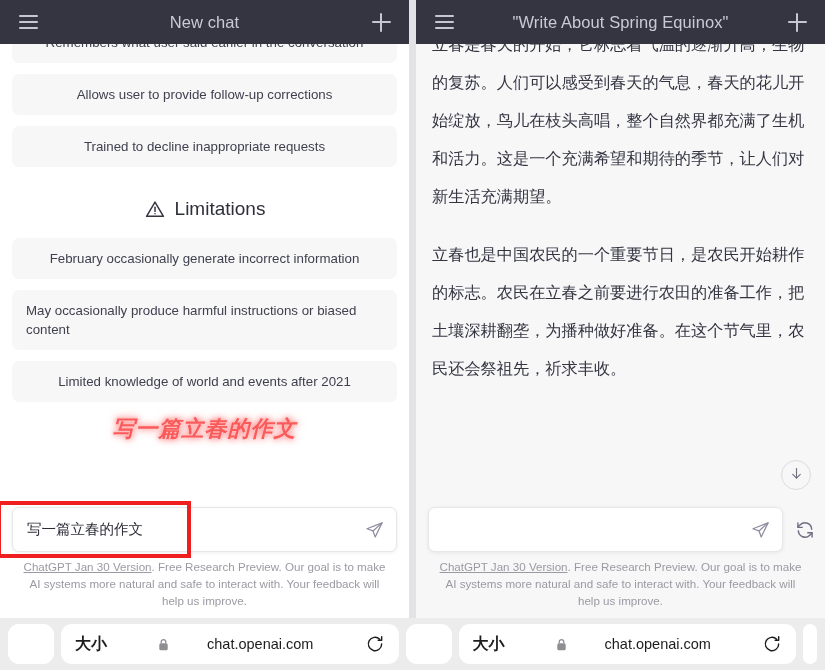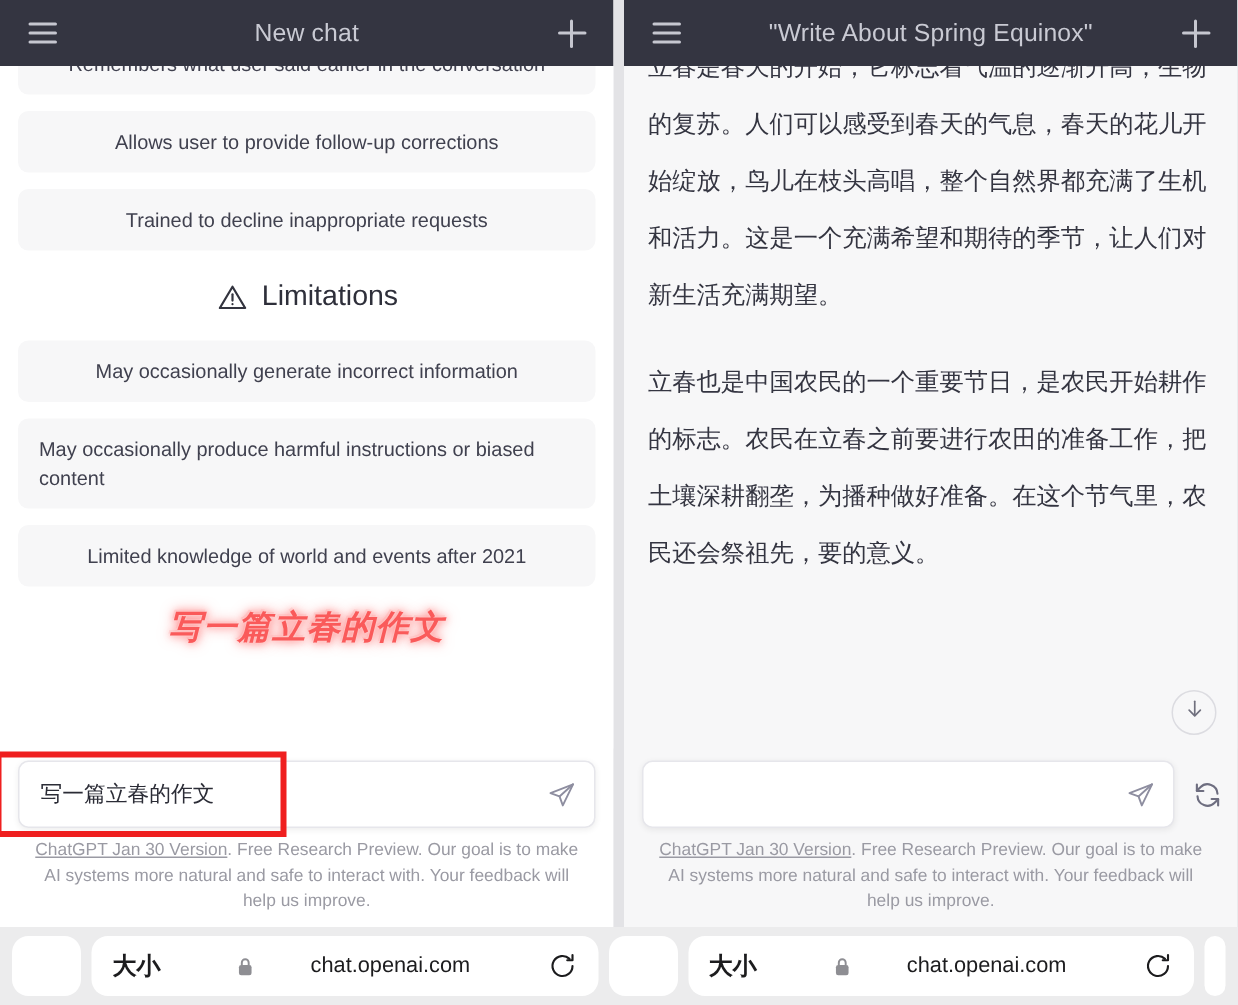--- a/index.html
+++ b/index.html
@@ -97,21 +97,21 @@
     min-height: 40px;
     display: flex;
     align-items: center;
     justify-content: center;
   }
   .section-head {
     display: flex;
     align-items: center;
     justify-content: center;
     gap: 9px;
-    margin: 20px 0 18px;
+    margin: 31px 0 18px;
     color: #2e2f3a;
     font-size: 19px;
   }
   .warn-ico svg { display: block; }
 
   
   .annotation {
     text-align: center;
     margin-top: 12px;
     font-family: "DejaVu Sans", sans-serif;
@@ -293,21 +293,21 @@
             <span class="warn-ico">
               <svg width="22" height="22" viewBox="0 0 24 24" fill="none" stroke="#33343f" stroke-width="1.6" stroke-linecap="round" stroke-linejoin="round">
                 <path d="M12 4.5 2.8 20h18.4L12 4.5z"></path>
                   <line x1="12" y1="10" x2="12" y2="14.6"></line>
                   <circle cx="12" cy="17.2" r=".8" fill="#33343f" stroke="none"></circle>
               </svg>
             </span>
             <span>Limitations</span>
           </div>
 
-          <div class="card">May occasionally generate incorrect information</div>
+          <div class="card">February occasionally generate incorrect information</div>
           <div class="card">May occasionally produce harmful instructions or biased content</div>
           <div class="card">Limited knowledge of world and events after 2021</div>
         </div>
 
         <div class="annotation">写一篇立春的作文</div>
       </div>
 
       <div class="composer-wrap">
         <div class="composer">
           <span class="txt">写一篇立春的作文</span>
@@ -340,21 +340,21 @@
         </div>
         <div class="app-title">"Write About Spring Equinox"</div>
         <div class="ico-btn">
           <span class="plus"></span>
         </div>
       </div>
 
       <div class="body-scroll" style="background:#f7f7f8;">
         <div class="answer">
           <p>立春是春天的开始，它标志着气温的逐渐升高，生物的复苏。人们可以感受到春天的气息，春天的花儿开始绽放，鸟儿在枝头高唱，整个自然界都充满了生机和活力。这是一个充满希望和期待的季节，让人们对新生活充满期望。</p>
-          <p>立春也是中国农民的一个重要节日，是农民开始耕作的标志。农民在立春之前要进行农田的准备工作，把土壤深耕翻垄，为播种做好准备。在这个节气里，农民还会祭祖先，要的意义。</p>
+          <p>立春也是中国农民的一个重要节日，是农民开始耕作的标志。农民在立春之前要进行农田的准备工作，把土壤深耕翻垄，为播种做好准备。在这个节气里，农民还会祭祖先，祈求丰收。</p>
 
         </div>
         <div class="fade-mask"></div>
       </div>
 
       <div class="scroll-down">
         <span>
           <svg width="15" height="15" viewBox="0 0 24 24" fill="none" stroke="#70707e" stroke-width="1.8" stroke-linecap="round" stroke-linejoin="round">
             <line x1="12" y1="4" x2="12" y2="19"></line>
               <polyline points="6,13.5 12,19.5 18,13.5"></polyline>

